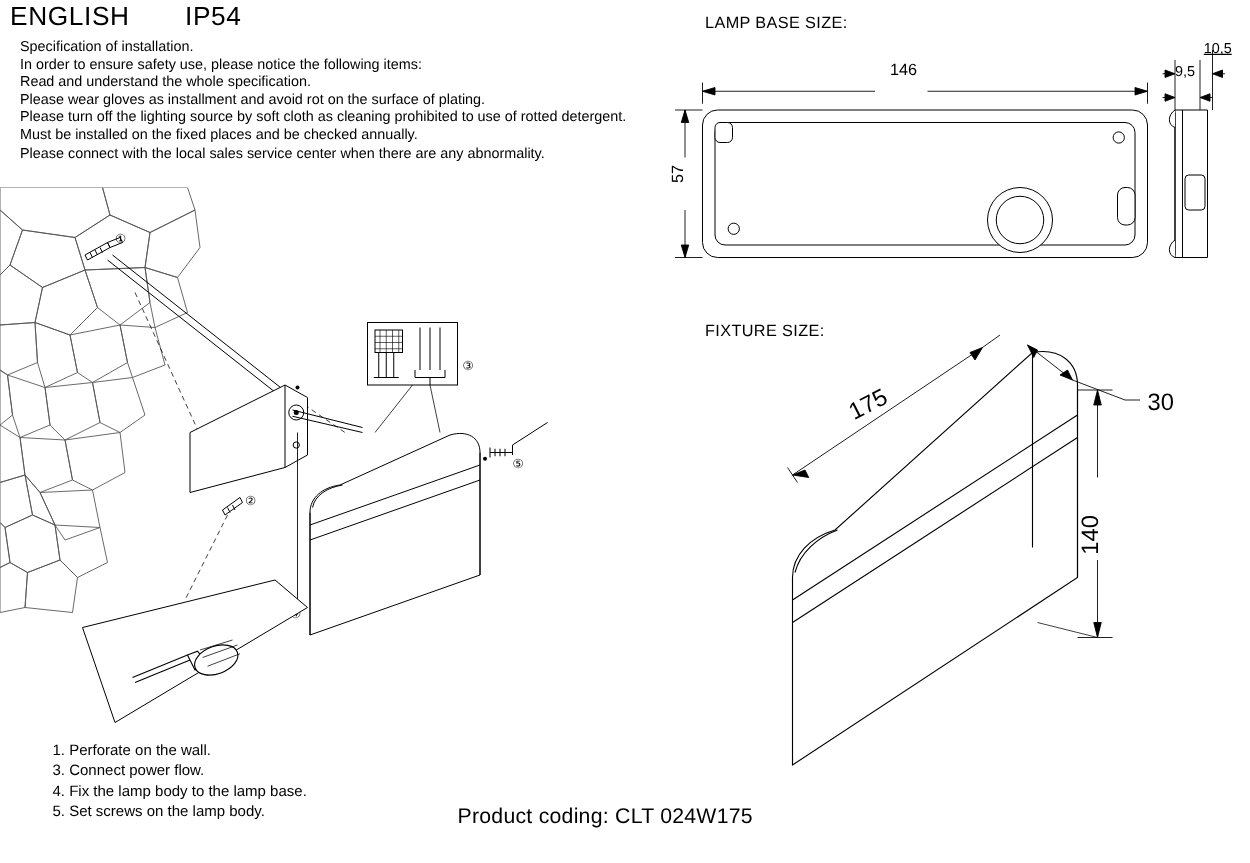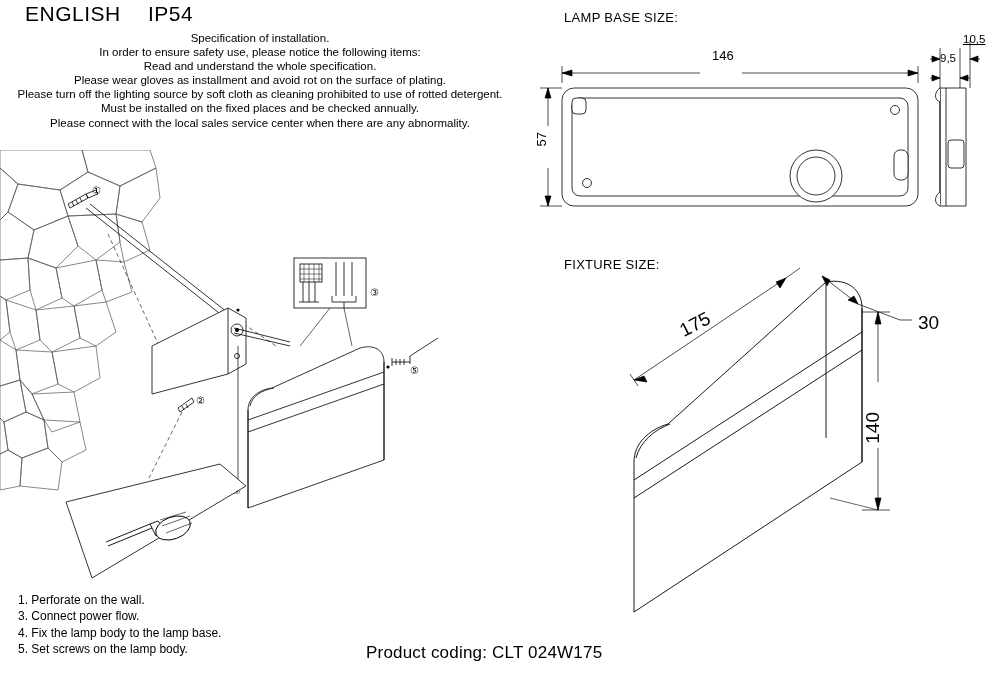--- a/index.html
+++ b/index.html
@@ -15,35 +15,33 @@
     color: #000000;
     overflow: hidden;
   }
   .abs { position: absolute; }
 
   
   #header-language {
     left: 8px; top: 2px;
     font-size: 21px;
     letter-spacing: 0.5px;
-    margin-left: 17px;
   }
   #header-ip-rating {
     left: 148px; top: 2px;
     font-size: 21px;
     letter-spacing: 0.5px;
   }
 
   
   #spec-block {
-    left: 0; top: 31px;
+    left: 16px; top: 31px;
     font-size: 11.5px;
     line-height: 14.1px;
     width: 520px;
-    text-align: center;
   }
   #spec-block div { white-space: nowrap; }
 
   
   .section-title {
     font-size: 13px;
     letter-spacing: 0.3px;
   }
   #lamp-base-title { left: 564px; top: 10px; }
   #fixture-title   { left: 564px; top: 257px; }
@@ -70,21 +68,21 @@
     font-size: 10px;
     color: #000;
   }
 
   
   #steps-list {
     left: 18px; top: 592px;
     font-size: 12px;
     line-height: 16.4px;
   }
-  #steps-list div { white-space: nowrap; }
+  #steps-list div { white-space: nowrap; margin-left: 24px; }
 
   
   #product-coding {
     left: 366px; top: 643px;
     font-size: 17px;
     letter-spacing: 0.2px;
   }
 
   svg { display: block; }
 </style>

